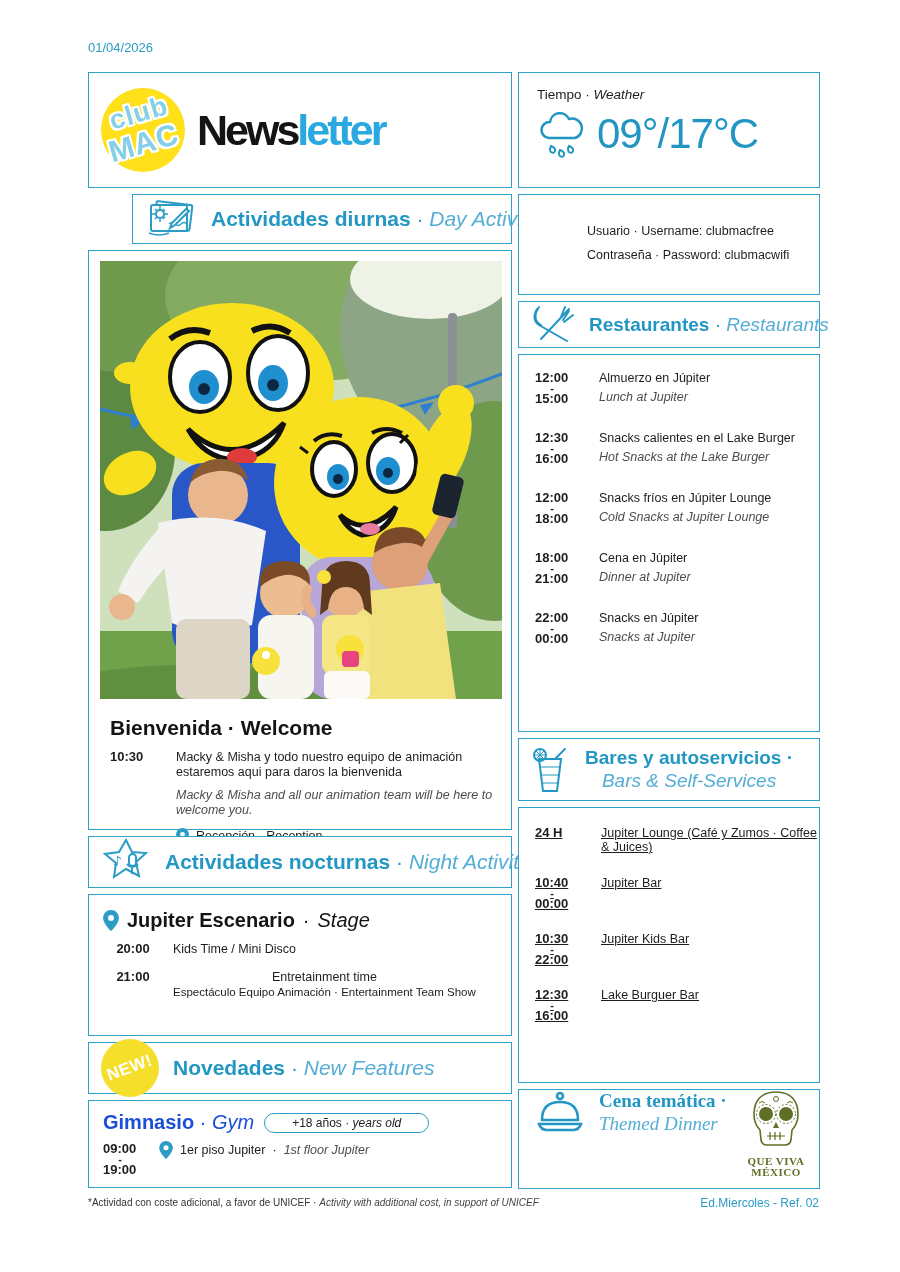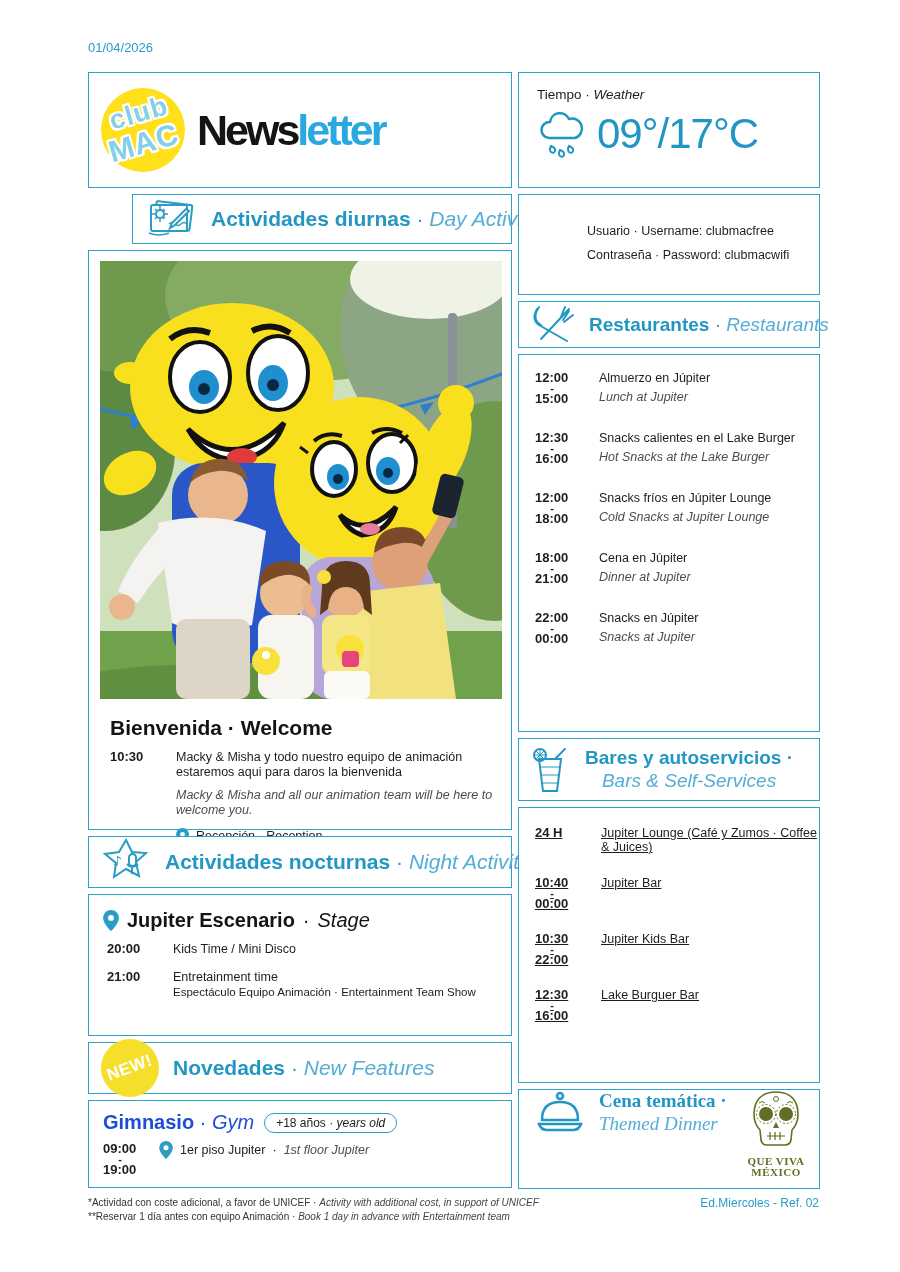--- a/index.html
+++ b/index.html
@@ -50,29 +50,29 @@
   .t-col .sep { display:block; font-size:11px; line-height:8px; text-align:center; width:34px; }
   .e-body { font-size:12.5px; line-height:15px; }
   .e-en { font-style:italic; color:#4d4d4d; margin-top:8px; }
   .loc-row { display:flex; align-items:center; gap:7px; margin-top:10px; font-size:12.5px; }
 
   
   .stage-box { height:142px; padding:14px 0 0 14px; }
   .stage-title { display:flex; align-items:center; gap:8px; font-size:20px; font-weight:bold; color:#141414; }
   .stage-title .en { font-style:italic; font-weight:normal; }
   .stage-list { margin-top:10px; }
-  .s-row { display:flex; gap:14px; margin:10px 0 14px 4px; font-size:12.5px; }
+  .s-row { display:flex; gap:14px; margin:10px 0 14px 4px; font-size:12.5px;text-align:center; }
   .s-sub { font-size:11.5px; margin-top:2px; }
 
   
   .gym-box { height:88px; padding:10px 0 0 14px; }
   .gym-head { display:flex; align-items:center; gap:10px; }
   .gym-title { font-size:20px; font-weight:bold; color:#1d4ed8; }
   .gym-title .en { font-style:italic; font-weight:normal; }
-  .age-pill { border:1.5px solid #2a9cc5; border-radius:13px; padding:2px 11px; font-size:12px; color:#1d1d1f; }
+  .age-pill { border:1.5px solid #2a9cc5; border-radius:13px; padding:2px 27px; font-size:12px; color:#1d1d1f; }
   .age-pill .en { font-style:italic; }
   .gym-row { display:flex; gap:10px; margin-top:8px; align-items:flex-start; }
   .gym-row .t-col { width:46px; }
   .gym-loc { display:flex; gap:7px; align-items:center; font-size:12.5px; margin-top:-1px; }
   .gym-loc .en { font-style:italic; color:#4d4d4d; }
 
   
   .wifi-box { height:101px; padding:14px 0 0 14px; }
   .wifi-head { display:flex; align-items:center; gap:12px; }
   .wifi-lines { margin:10px 0 0 54px; font-size:12.5px; line-height:24px; }
@@ -429,15 +429,14 @@
           <div>MÉXICO</div>
         </div>
       </span>
     </div>
 
   </div>
 </div>
 
 <div class="footer-notes">
   <div><span>*Actividad con coste adicional, a favor de UNICEF · </span><i>Activity with additional cost, in support of UNICEF</i></div>
-  <div><span>**Reservar 1 día antes con equipo Animación · </span><i>Book 1 day in advance with Entertainment team</i></div>
 </div>
 <div class="edition">Ed.Miercoles - Ref. 02</div>
 
 </body></html>

